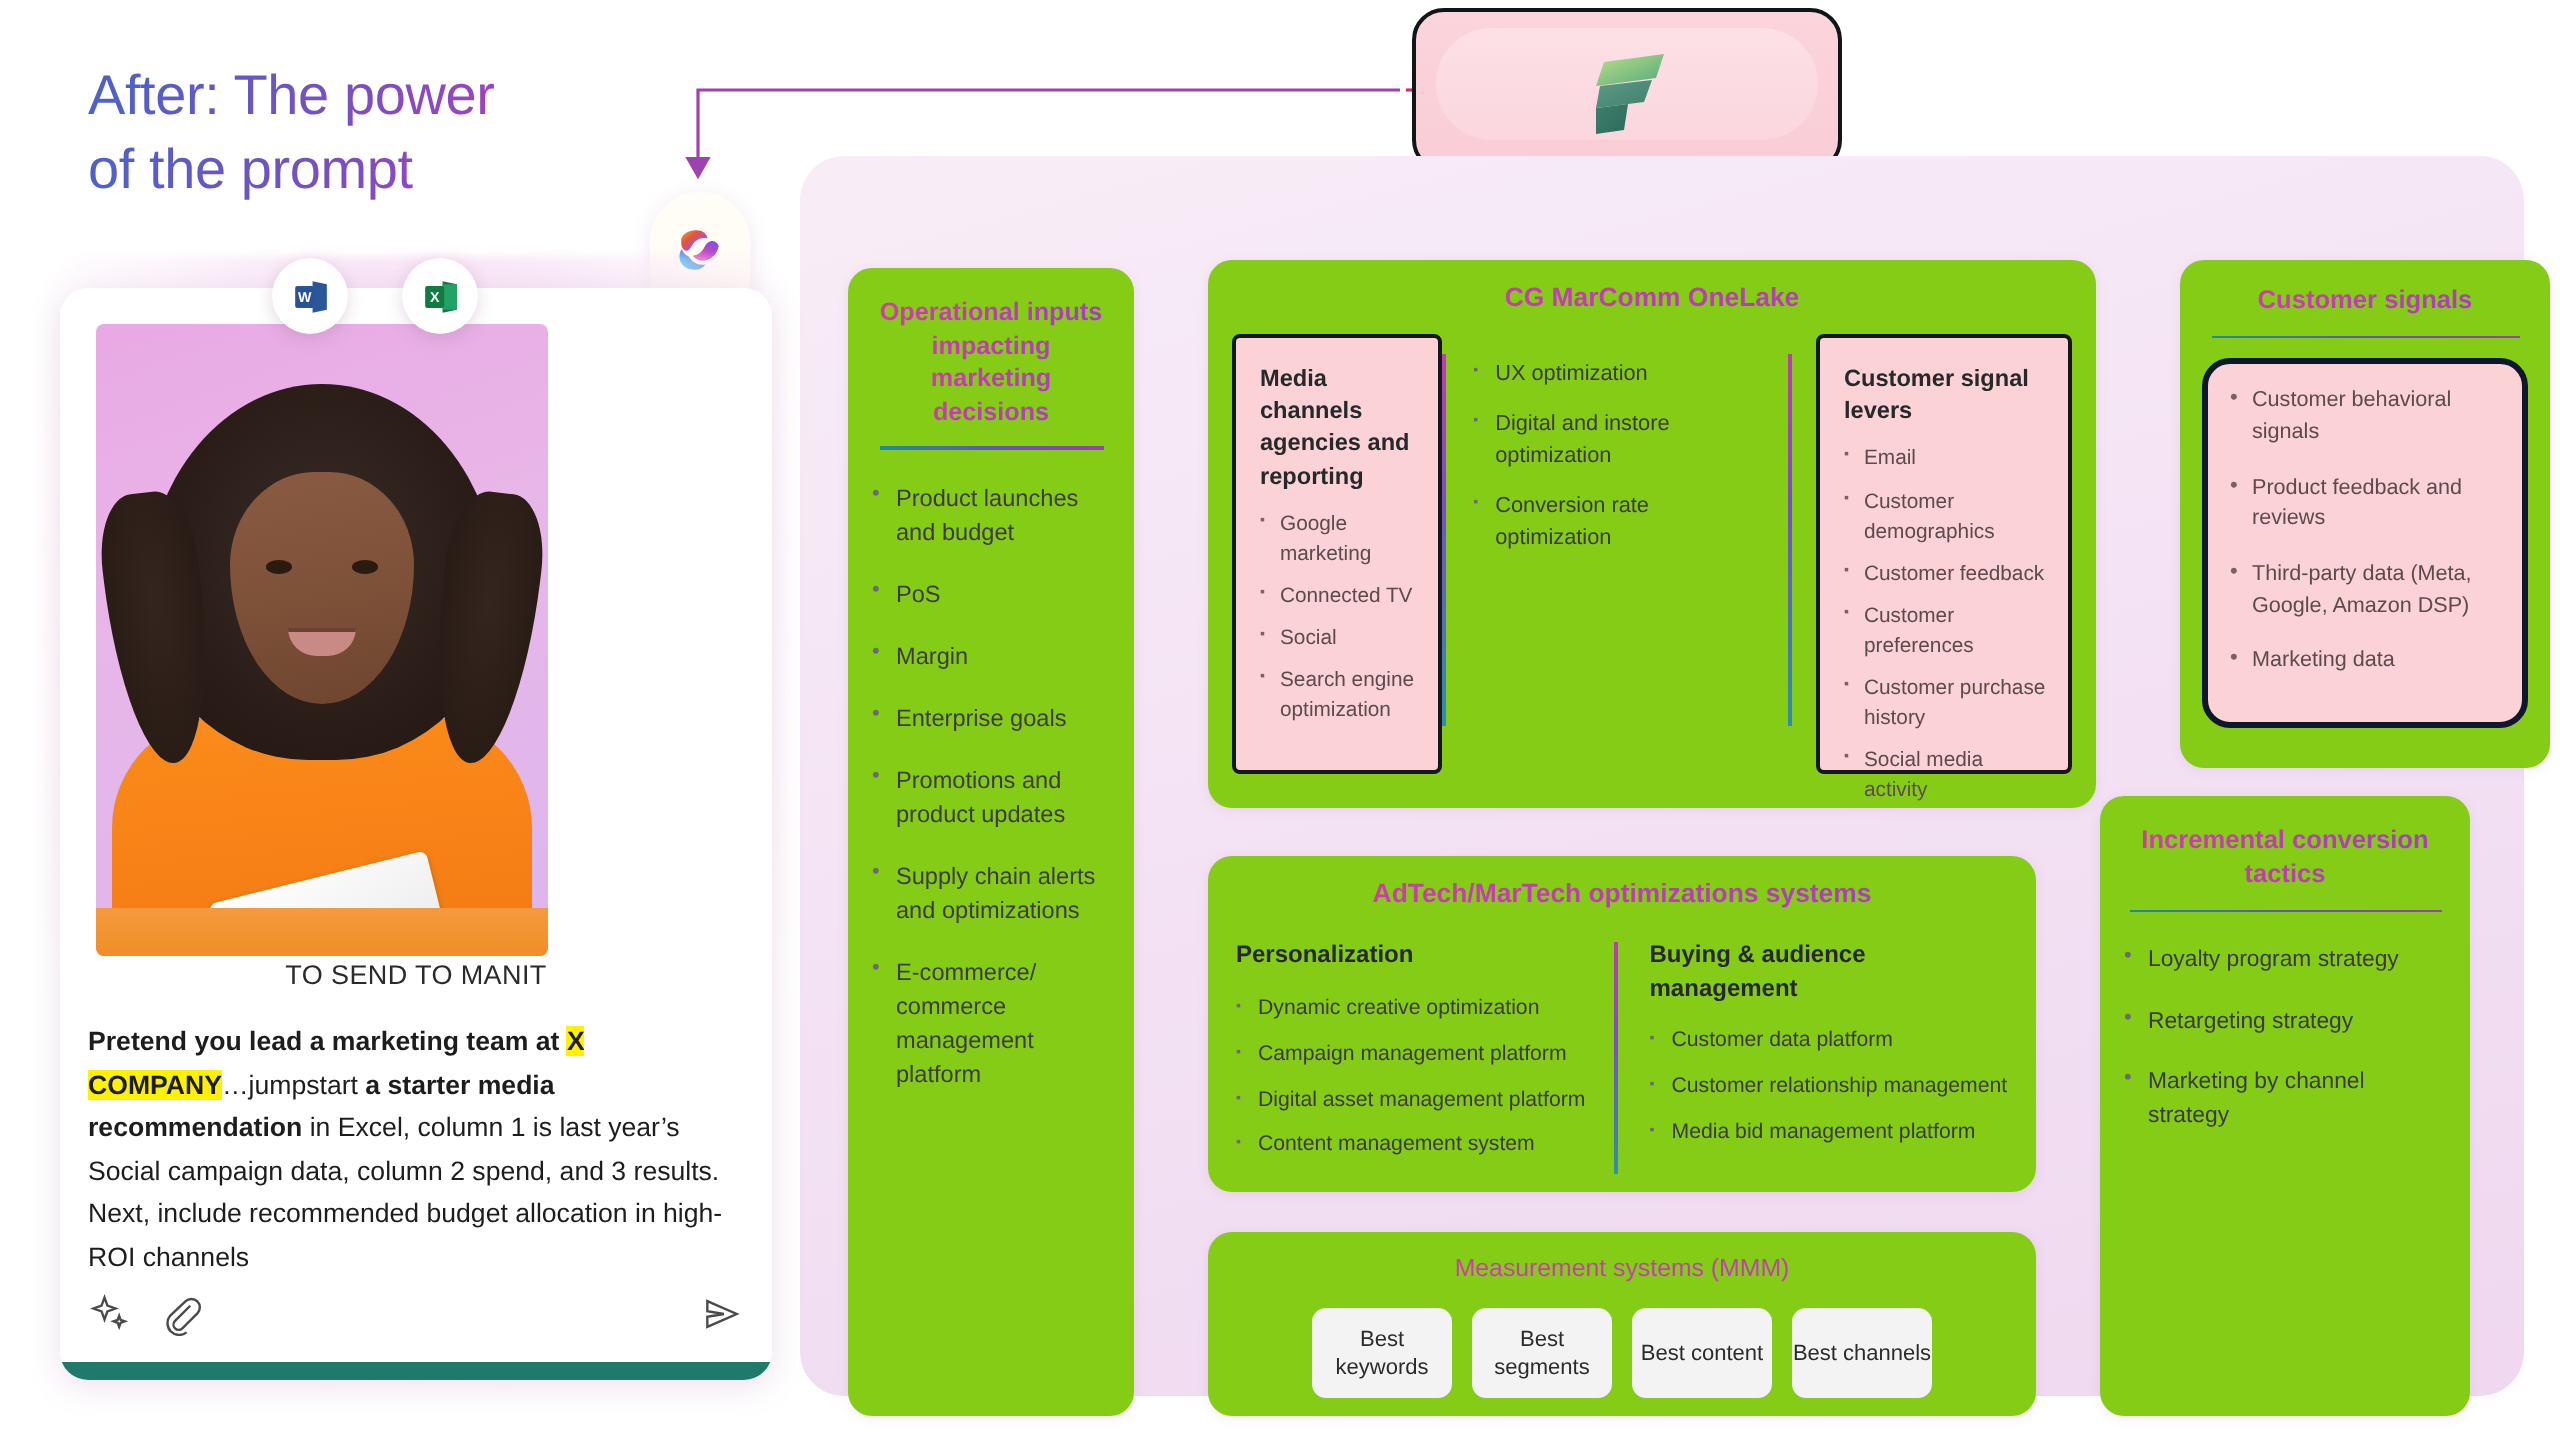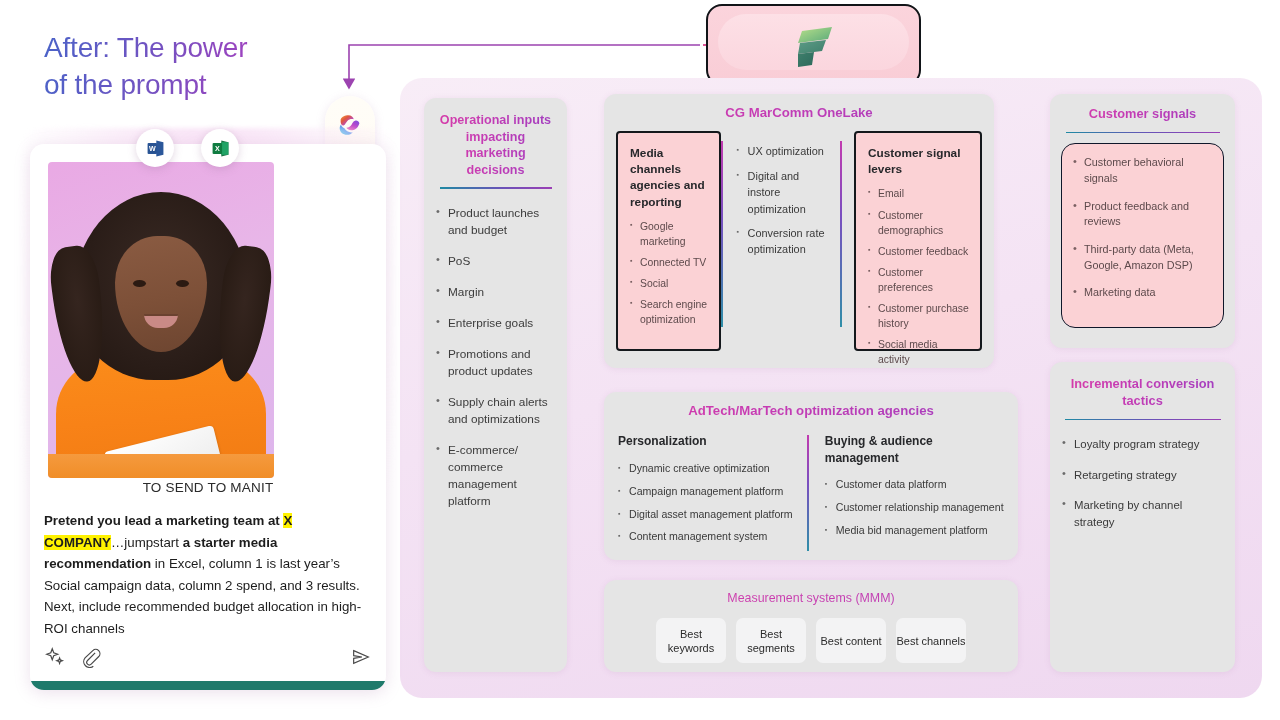--- a/index.html
+++ b/index.html
@@ -140,22 +140,23 @@
   }
 
   
   .board {
     position: absolute; left: 400px; top: 78px; width: 862px; height: 620px;
     border-radius: 22px;
     background: linear-gradient(165deg,#f8edf7 0%,#f4e3f4 45%,#efd8f0 100%);
   }
 
   .card {
-    position: absolute; background: #e5e5e5; border-radius: 12px;
+    position: absolute; background: #84cc16; border-radius: 12px;
     box-shadow: 0 1px 6px rgba(160,110,160,.12);
+    margin-top: 36px;
   }
   .card-title {
     text-align: center; font-size: 12.8px; font-weight: 700; line-height: 1.32;
     background: linear-gradient(90deg,#d63ba8 0%,#c53bb4 40%,#a23fc0 100%);
     -webkit-background-clip:text; background-clip:text;
     -webkit-text-fill-color:transparent; color:transparent;
   }
   .rule {
     height: 1.6px; margin: 9px auto 0;
     background: linear-gradient(90deg,#1f8aa3 0%,#6a52b8 55%,#9b3fb5 100%);
@@ -171,21 +172,21 @@
   }
 
   
   #opcard { left: 424px; top: 98px; width: 143px; height: 574px; padding: 14px 12px; }
   #opcard .card-title { font-size: 12.6px; }
   #opcard .rule { width: 112px; }
   #opcard ul { margin-top: 16px; }
   #opcard ul li { margin-bottom: 14px; font-size: 11.8px; color:#3c3c3c; line-height:1.44; }
 
   
-  #onelake { left: 604px; top: 94px; width: 390px; height: 274px; padding: 10px 12px 12px; }
+  #onelake { left: 604px; top: 94px; width: 444px; height: 274px; padding: 10px 12px 12px; }
   #onelake .card-title { font-size: 13.2px; }
   .ol-row { display: flex; margin-top: 10px; height: 220px; }
   .pinkcard {
     background: #fbd2d5; border: 2px solid #14181c; border-radius: 4px;
     padding: 12px 10px 10px 12px;
   }
   .pinkcard.a { width: 105px; }
   .pinkcard.c { width: 128px; }
   .col-mid { flex:1; padding: 12px 10px 0 14px; position: relative; }
   .vdiv {
@@ -218,25 +219,25 @@
     background: linear-gradient(90deg,#d63ba8 0%,#b83fb8 100%);
     -webkit-background-clip:text; background-clip:text; -webkit-text-fill-color:transparent; }
   .mmm-row { display:flex; gap: 10px; margin-top: 12px; justify-content:center; }
   .chip {
     width: 70px; height: 45px; background: #f3f3f4; border-radius: 7px;
     display:flex; align-items:center; justify-content:center; text-align:center;
     font-size: 11px; color:#2b2b2b; line-height:1.28;
   }
 
   
-  #cussig { left: 1050px; top: 94px; width: 185px; height: 254px; padding: 12px 11px; }
+  #cussig { left: 1090px; top: 94px; width: 185px; height: 254px; padding: 12px 11px; }
   #cussig .card-title { font-size: 12.8px; }
   #cussig .rule { width: 154px; }
   .sig-pink {
-    margin-top: 10px; background:#fbd2d5; border:1px solid #0f172a; border-radius:14px;
+    margin-top: 10px; background:#fbd2d5; border:3px solid #0f172a; border-radius:14px;
     padding: 11px 10px 10px 11px; height: 185px;
   }
   .sig-pink ul.bul li { font-size: 10.8px; color:#5d4a4c; margin-bottom: 12px; padding-left:11px; line-height:1.45; }
   .sig-pink ul.bul li::before { content:"•"; color:#7a6062; top:-1px; }
 
   
   #incr { left: 1050px; top: 362px; width: 185px; height: 310px; padding: 14px 12px; }
   #incr .card-title { font-size: 12.8px; }
   #incr .rule { width: 156px; }
   #incr ul { margin-top: 16px; }
@@ -335,21 +336,21 @@
           <li>Customer feedback</li>
           <li>Customer preferences</li>
           <li>Customer purchase history</li>
           <li>Social media activity</li>
         </ul>
       </div>
     </div>
   </div>
 
   <div class="card" id="adtech">
-    <div class="card-title">AdTech/MarTech optimization agencies</div>
+    <div class="card-title">AdTech/MarTech optimizations systems</div>
     <div class="ad-row">
       <div class="ad-col">
         <div class="sub-h">Personalization</div>
         <ul class="bul">
           <li>Dynamic creative optimization</li>
           <li>Campaign management platform</li>
           <li>Digital asset management platform</li>
           <li>Content management system</li>
         </ul>
       </div>

